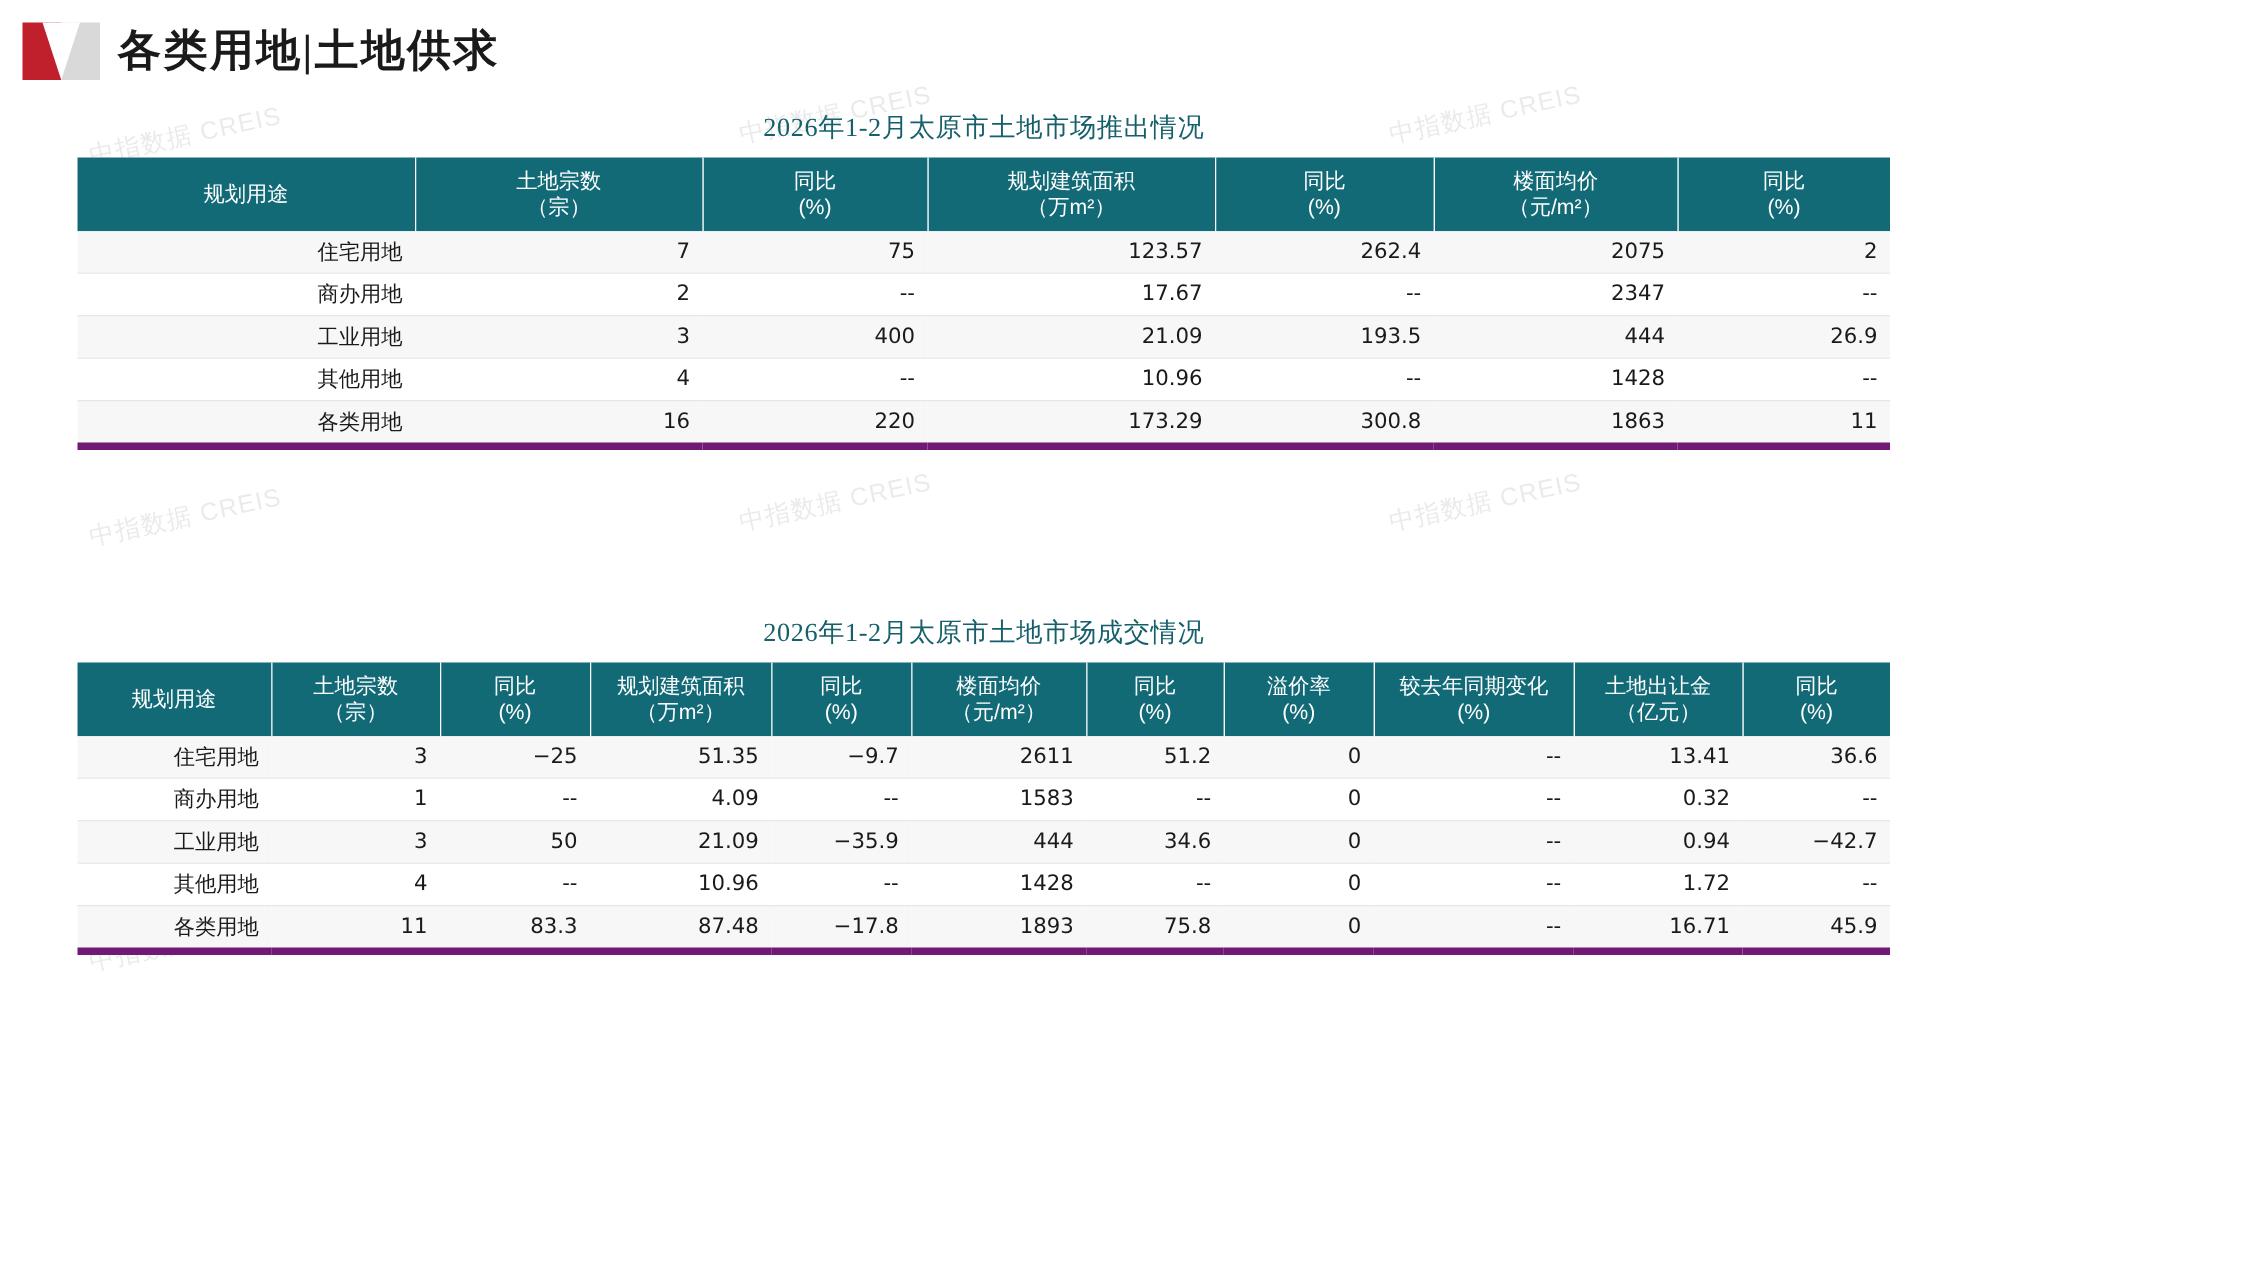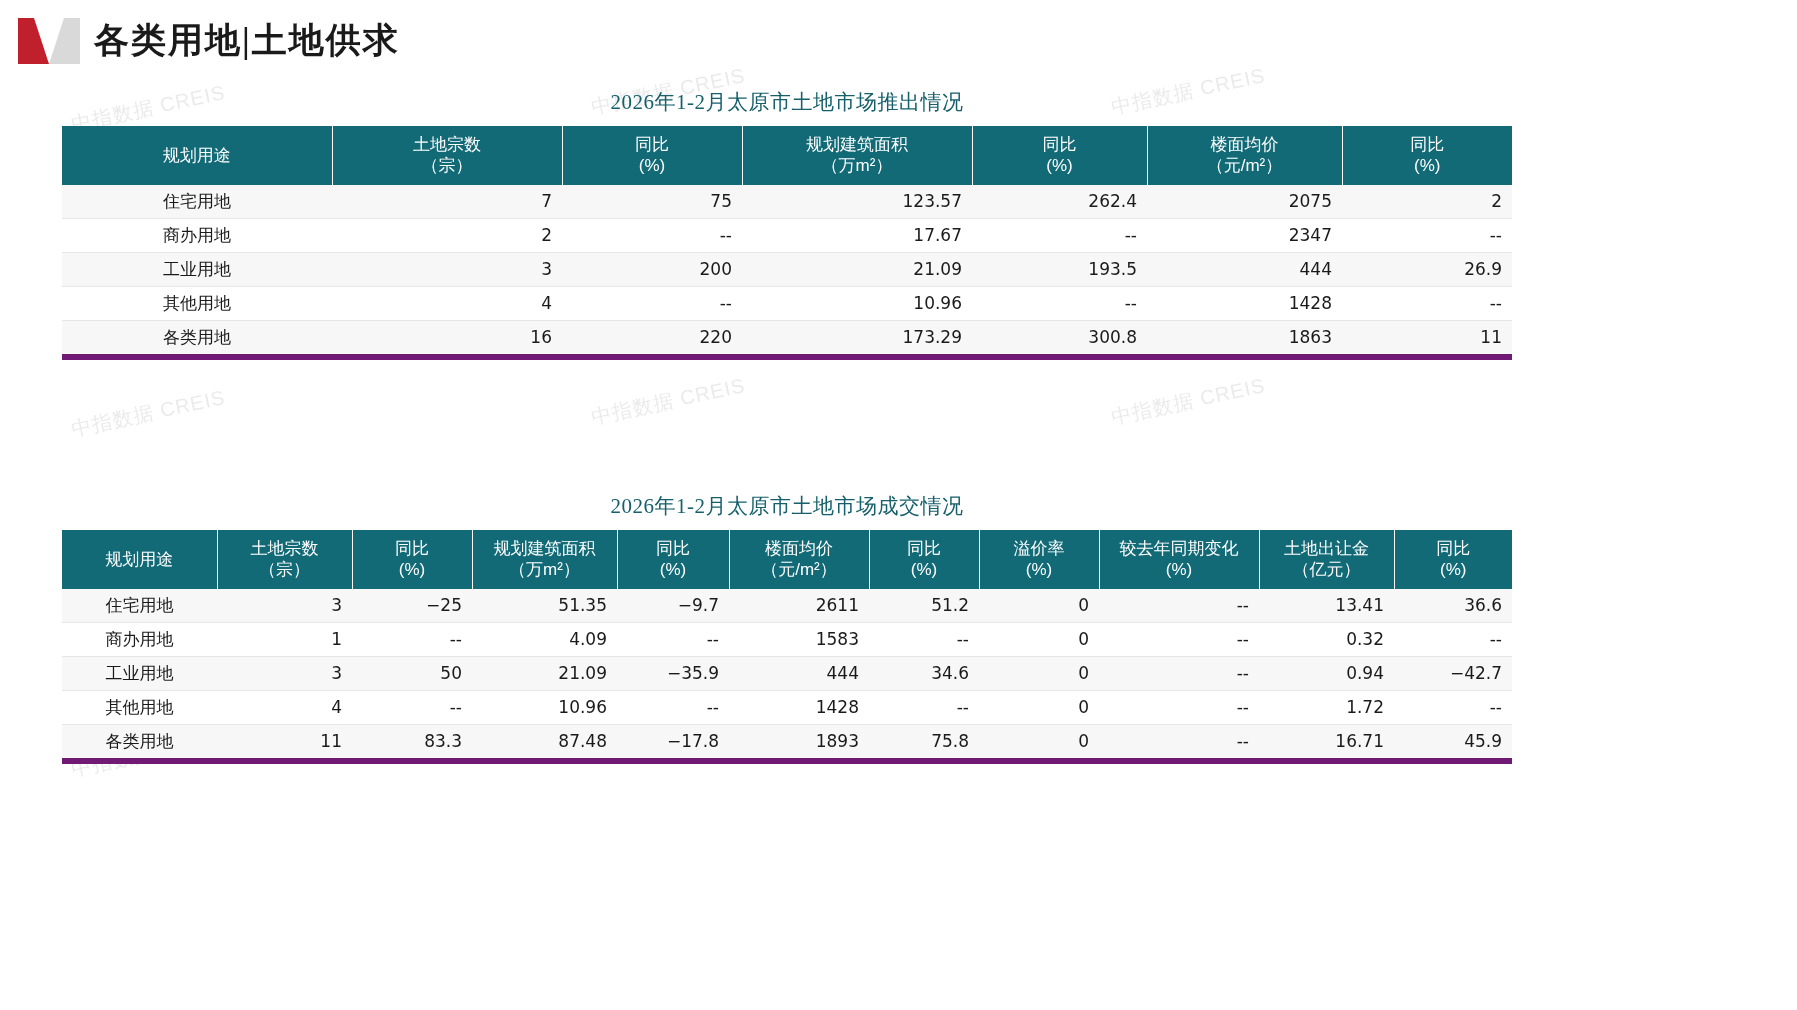--- a/index.html
+++ b/index.html
@@ -111,21 +111,21 @@
     font-size: 17px;
     padding: 5px 10px;
     color: #1a1a1a;
     font-family: "DejaVu Sans", "Liberation Sans", sans-serif;
     border-bottom: 1px solid #e6e6e6;
     white-space: nowrap;
   }
   table.data-table tbody tr:nth-child(odd) td { background: #f7f7f7; }
   table.data-table tbody tr:nth-child(even) td { background: #ffffff; }
   table.data-table tbody tr:last-child td { border-bottom: 6px solid #701a75; }
-  td.cat { text-align: center; font-family: "Liberation Sans", "DejaVu Sans", sans-serif; }
+  td.cat { text-align: right; font-family: "Liberation Sans", "DejaVu Sans", sans-serif; }
   td.num { text-align: right; }
 
   
   #block-supply { position: absolute; left: 62px; top: 88px; width: 1450px; }
   #block-supply table.data-table { width: 1450px; }
   #block-deal   { position: absolute; left: 62px; top: 492px; width: 1450px; }
   #block-deal table.data-table { width: 1450px; }
 </style>
 </head>
 <body>
@@ -211,21 +211,21 @@
         <td class="num">2</td>
         <td class="num">--</td>
         <td class="num">17.67</td>
         <td class="num">--</td>
         <td class="num">2347</td>
         <td class="num">--</td>
       </tr>
       <tr>
         <td class="cat">工业用地</td>
         <td class="num">3</td>
-        <td class="num">200</td>
+        <td class="num">400</td>
         <td class="num">21.09</td>
         <td class="num">193.5</td>
         <td class="num">444</td>
         <td class="num">26.9</td>
       </tr>
       <tr>
         <td class="cat">其他用地</td>
         <td class="num">4</td>
         <td class="num">--</td>
         <td class="num">10.96</td>

